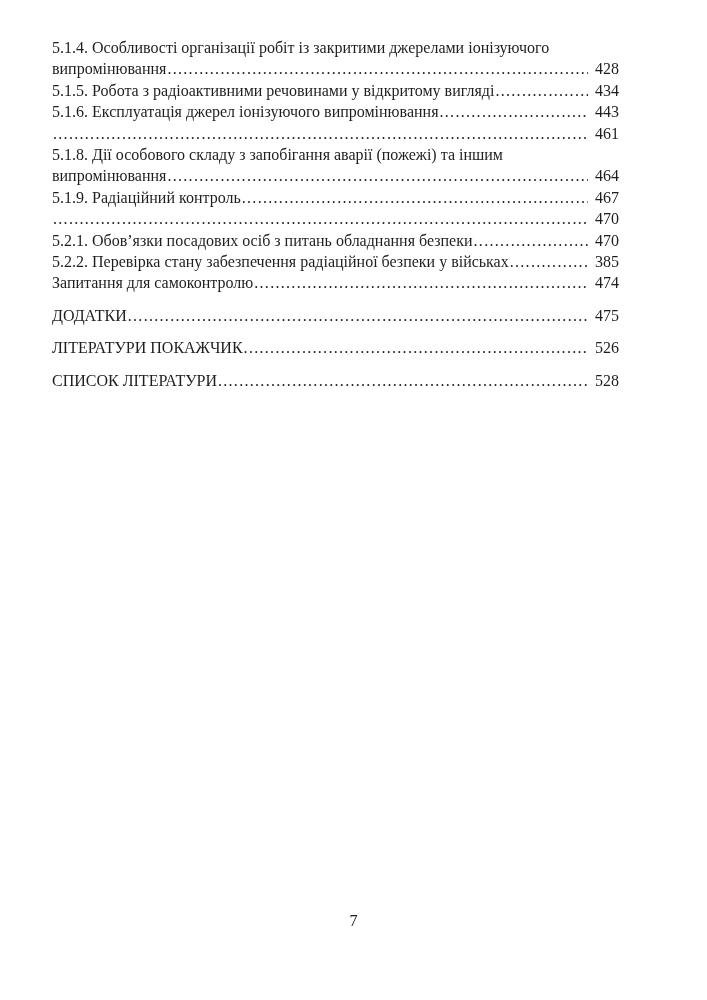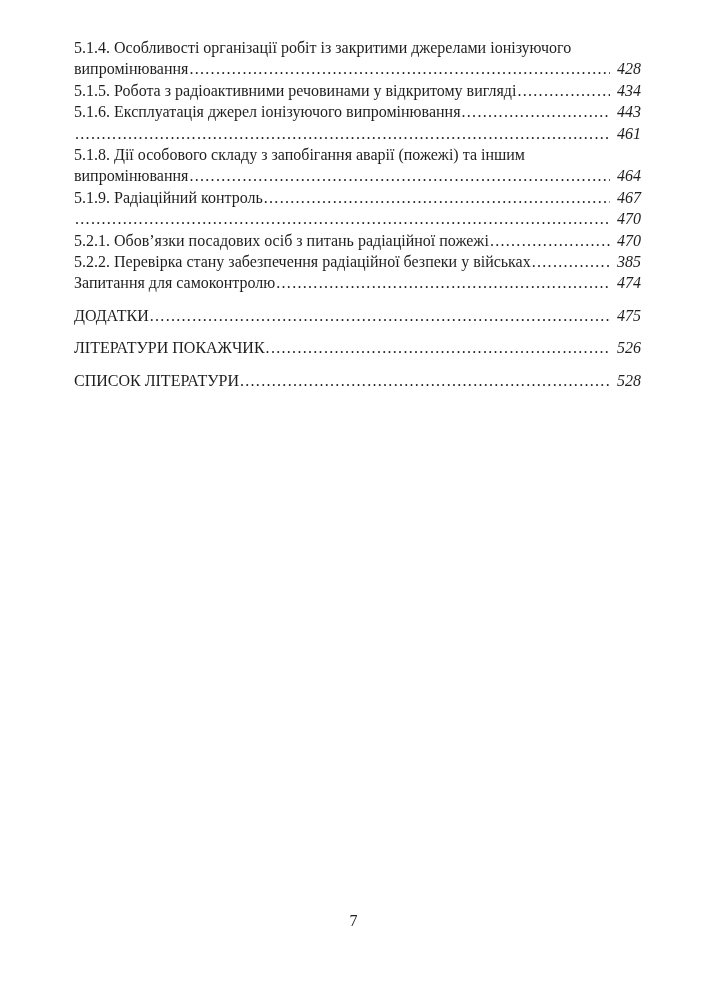--- a/index.html
+++ b/index.html
@@ -11,21 +11,21 @@
     color: #1e1e1e;
     overflow: hidden;
   }
   .page {
     position: relative;
     width: 707px; height: 1000px;
     background: #ffffff;
   }
   .toc {
     position: absolute;
-    left: 74px; top: 37px;
+    left: 52px; top: 37px;
     width: 567px;
     font-size: 16px;
     line-height: 21.4px;
   }
   .row {
     display: flex;
     align-items: baseline;
     white-space: nowrap;
   }
   .row.gap { margin-top: 11px; }
@@ -37,21 +37,20 @@
     margin-left: 1px;
   }
   .leader::after {
     content: "............................................................................................................................................................................";
     letter-spacing: 1.3px;
   }
   .num {
     flex: 0 0 auto;
     padding-left: 7px;
     text-align: right;
-    font-style: italic;
   }
   .footer {
     position: absolute;
     left: 0; top: 912px;
     width: 707px;
     text-align: center;
     font-size: 16px;
   }
 </style>
 </head>
@@ -103,21 +102,21 @@
       <span class="leader"></span>
       <span class="num">467</span>
     </div>
 
     <div class="row">
       <span class="leader"></span>
       <span class="num">470</span>
     </div>
 
     <div class="row">
-      <span class="t">5.2.1. Обов’язки посадових осіб з питань радіаційної пожежі</span>
+      <span class="t">5.2.1. Обов’язки посадових осіб з питань обладнання безпеки</span>
       <span class="leader"></span>
       <span class="num">470</span>
     </div>
 
     <div class="row">
       <span class="t">5.2.2. Перевірка стану забезпечення радіаційної безпеки у військах</span>
       <span class="leader"></span>
       <span class="num">385</span>
     </div>
 

